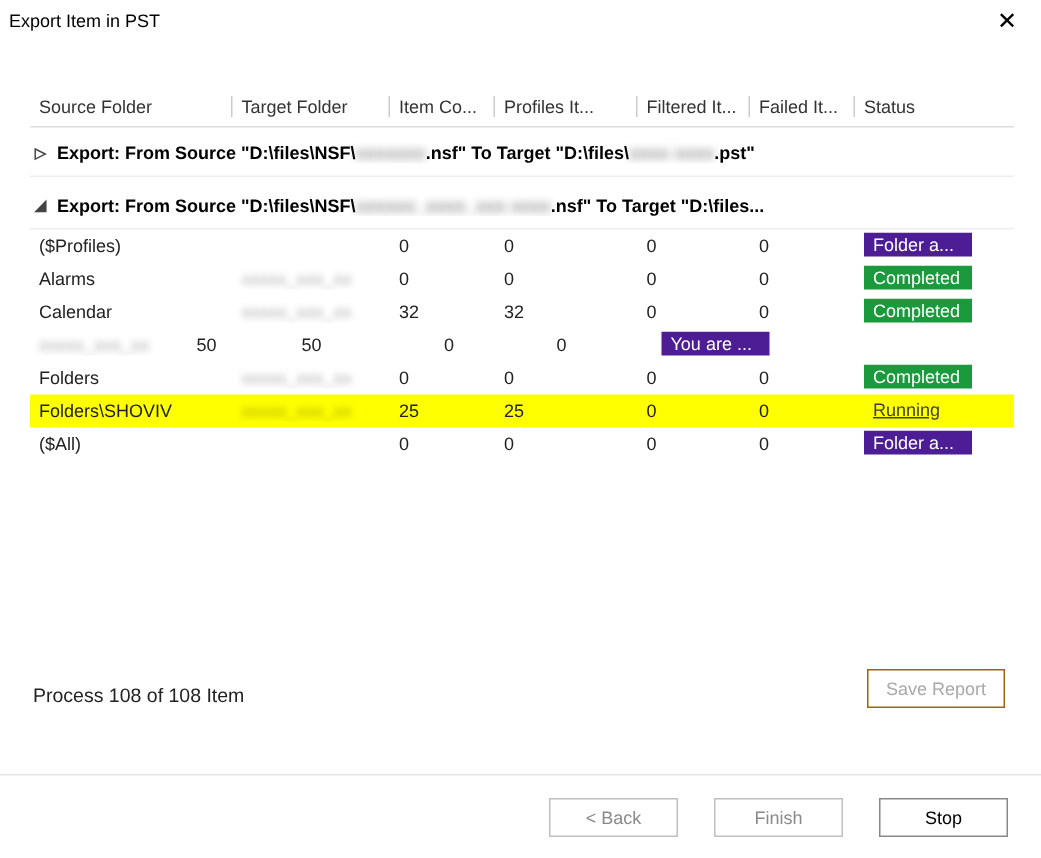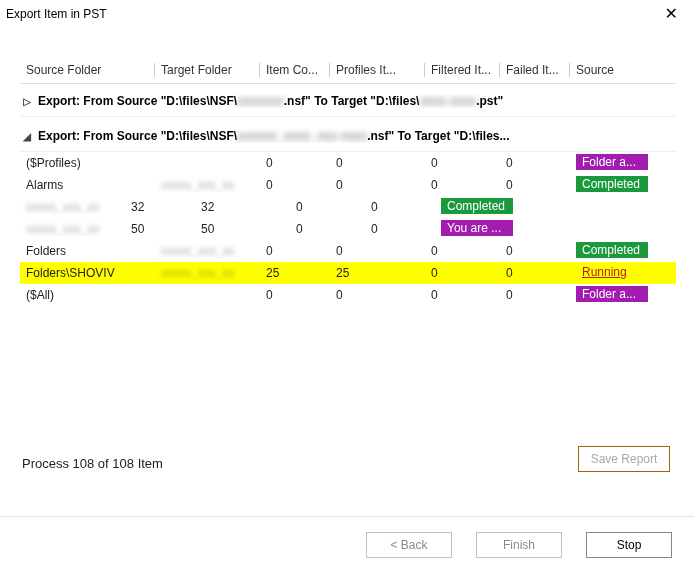--- a/index.html
+++ b/index.html
@@ -20,23 +20,23 @@
 .group-row { display: flex; align-items: center; padding: 10px 0 8px 2px; font-size: 12px; font-weight: bold; color: #000; border-bottom: 1px solid #eee; }
 .group-row + .group-row { padding-top: 12px; }
 .tri { width: 10px; display: inline-block; text-align: center; font-size: 10px; color: #444; margin-right: 6px; }
 .group-text { white-space: nowrap; overflow: hidden; text-overflow: ellipsis; }
 .blur-seg { display: inline-block; color: transparent; text-shadow: 0 0 6px rgba(0,0,0,0.45); user-select: none; }
 .data-row { display: flex; font-size: 12px; color: #222; height: 22px; align-items: center; }
 .data-row.hl { background: #ffff00; }
 .data-row .cell { padding-left: 6px; white-space: nowrap; overflow: hidden; }
 .cell.tgt .blur-seg { text-shadow: 0 0 5px rgba(0,0,0,0.35); }
 .status-badge { display: inline-block; color: #fff; font-size: 12px; padding: 1px 6px; min-width: 72px; white-space: nowrap; overflow: hidden; text-overflow: ellipsis; }
-.status-blue { background: #a21caf; }
+.status-blue { background: #4c1d95; }
 .status-green { background: #1a9a3d; }
-.status-plain { color: #b91c1c; background: transparent; text-decoration: underline; }
+.status-plain { color: #404040; background: transparent; text-decoration: underline; }
 .process-line { position: absolute; left: 22px; top: 456px; font-size: 13px; color: #222; }
 .save-report-btn { position: absolute; right: 24px; top: 446px; width: 92px; height: 26px; border: 1px solid #a16207; background: #fff; color: #a8a8a8; font-size: 12px; }
 .rule { position: absolute; left: 0; right: 0; top: 516px; border-top: 1px solid #e3e3e3; }
 .bottom-btns { position: absolute; right: 22px; bottom: 14px; display: flex; gap: 24px; }
 .bottom-btns button { width: 86px; height: 26px; border: 1px solid #c0c0c0; background: #fff; font-size: 12px; color: #8a8a8a; }
 .bottom-btns button.enabled { color: #000; border-color: #888; }
 </style>
 </head>
 <body>
 
@@ -47,21 +47,21 @@
 
 <div class="content">
   <div class="table-wrap">
     <div class="headers">
       <div class="col col-src">Source Folder</div>
       <div class="col col-tgt">Target Folder</div>
       <div class="col col-ic">Item Co...</div>
       <div class="col col-pi">Profiles It...</div>
       <div class="col col-fi">Filtered It...</div>
       <div class="col col-fa">Failed It...</div>
-      <div class="col col-st">Source</div>
+      <div class="col col-st">Status</div>
     </div>
     <div id="group-rows">
         <div class="group-row">
           <span class="tri">▷</span>
           <span class="group-text"><span>Export: From Source "D:\files\NSF\</span><span class="blur-seg">xxxxxxx</span><span>.nsf" To Target "D:\files\</span><span class="blur-seg">xxxx xxxx</span><span>.pst"</span></span>
         </div>
         <div class="group-row">
           <span class="tri">◢</span>
           <span class="group-text"><span>Export: From Source "D:\files\NSF\</span><span class="blur-seg">xxxxxx_xxxx_xxx  xxxx</span><span>.nsf" To Target "D:\files...</span></span>
         </div>
@@ -79,20 +79,21 @@
         <div class="data-row">
           <div class="cell col-src">Alarms</div>
           <div class="cell col-tgt tgt"><span class="blur-seg">xxxxx_xxx_xx</span></div>
           <div class="cell col-ic">0</div>
           <div class="cell col-pi">0</div>
           <div class="cell col-fi">0</div>
           <div class="cell col-fa">0</div>
           <div class="cell col-st"><span class="status-badge status-green">Completed</span></div>
         </div>
         <div class="data-row">
+          <div class="cell col-src">Calendar</div>
           <div class="cell col-tgt tgt"><span class="blur-seg">xxxxx_xxx_xx</span></div>
           <div class="cell col-ic">32</div>
           <div class="cell col-pi">32</div>
           <div class="cell col-fi">0</div>
           <div class="cell col-fa">0</div>
           <div class="cell col-st"><span class="status-badge status-green">Completed</span></div>
         </div>
         <div class="data-row">
           <div class="cell col-tgt tgt"><span class="blur-seg">xxxxx_xxx_xx</span></div>
           <div class="cell col-ic">50</div>

